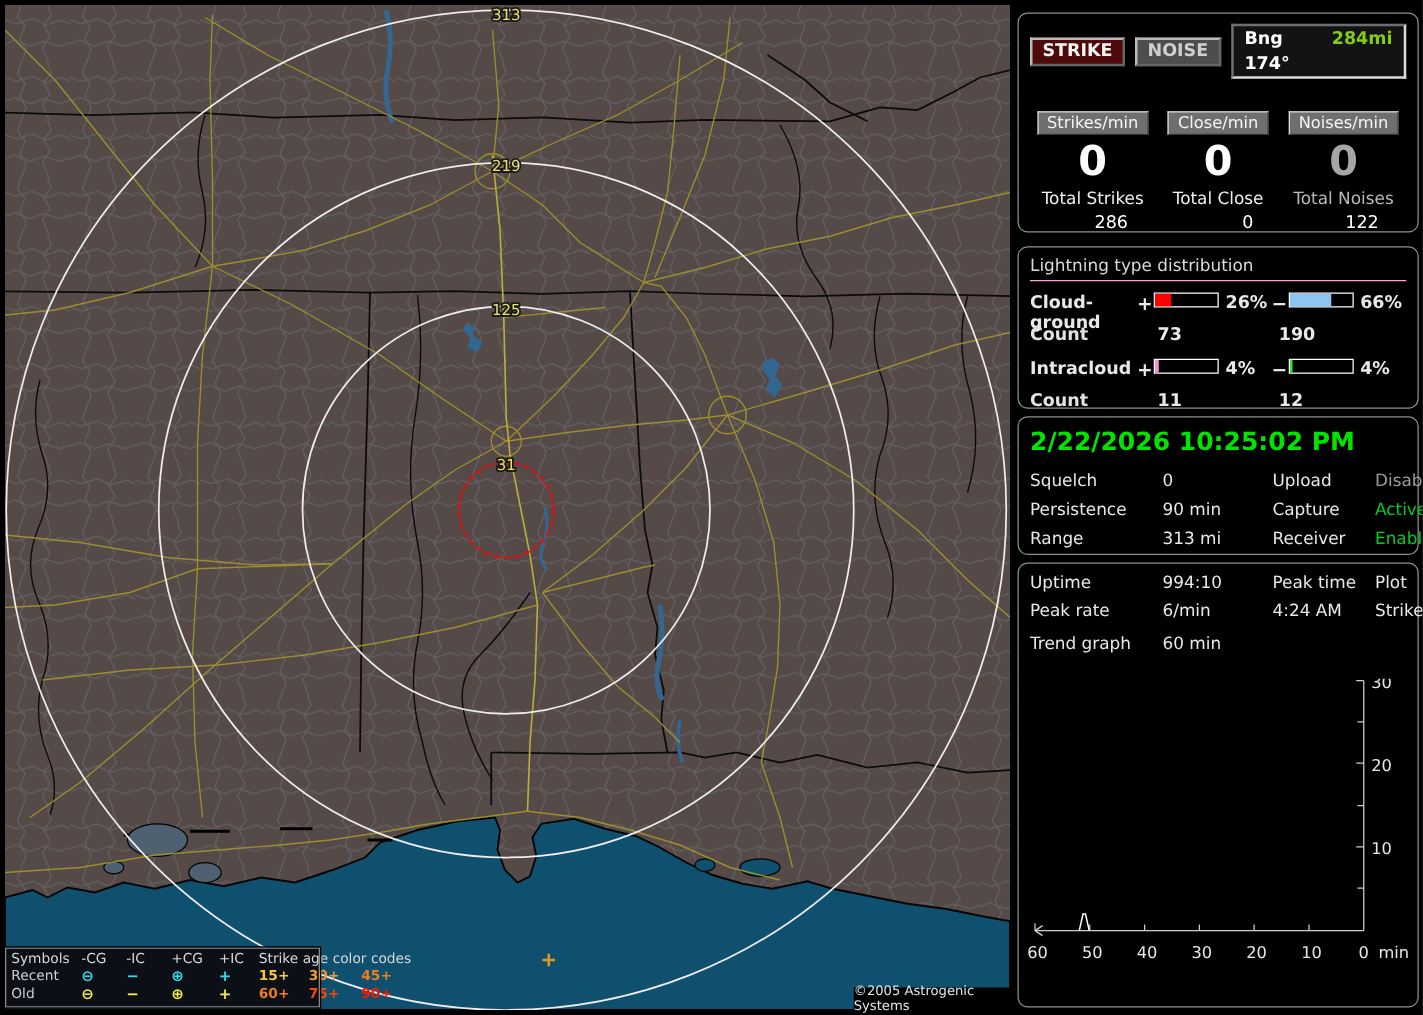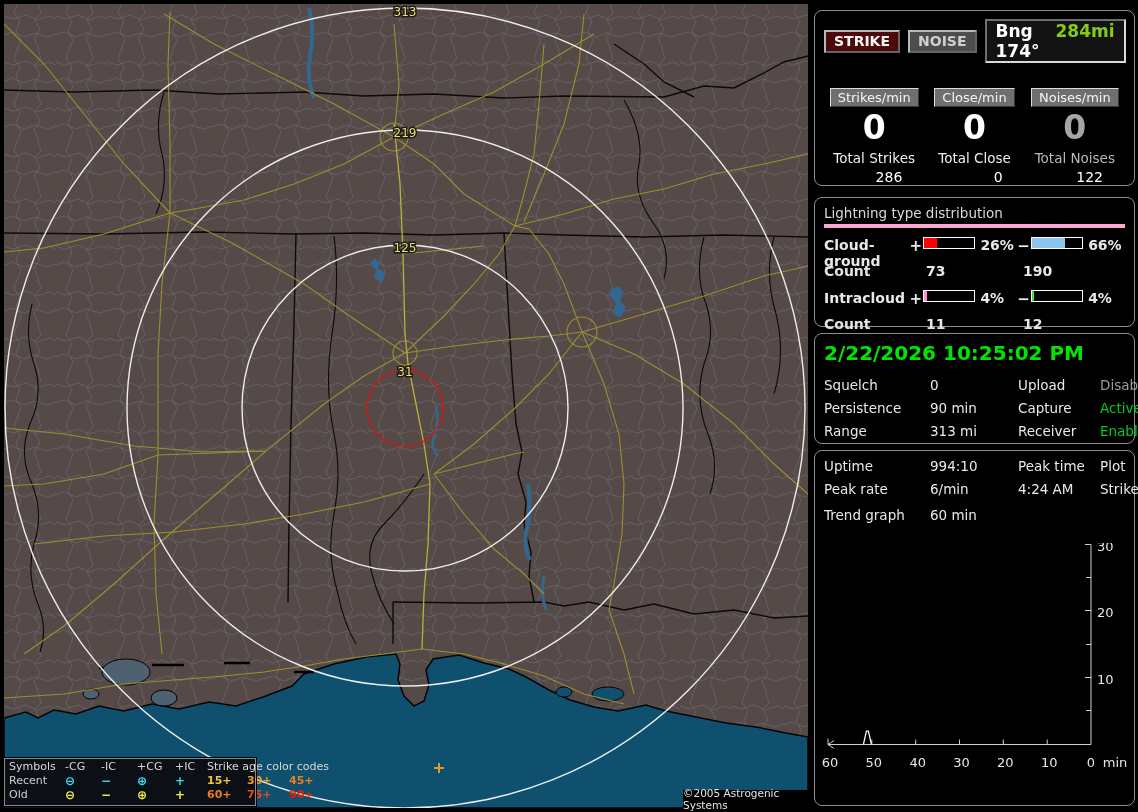--- a/index.html
+++ b/index.html
@@ -6,54 +6,54 @@
   body{width:1138px;height:812px;position:relative;overflow:hidden;
        font-family:"DejaVu Sans","Liberation Sans",sans-serif;color:#e8e8e8;}
   
   .map-wrap{position:absolute;left:4px;top:4px;width:804px;height:700px;background:#52474482;}
   .map-wrap svg{display:block}
   .legend{position:absolute;left:0px;top:754px;width:252px;height:48px;background:#0c1016;
           border:1px solid #8a8a8a;outline:1px solid #000;box-sizing:border-box;
           font-size:11px;line-height:14px;padding:1px 4px;}
   .legend .lrow{display:grid;grid-template-columns:56px 36px 36px 38px 32px 40px 42px 40px;align-items:center;}
   .legend .hdr{color:#d8d8d8}
-  .legend .agehdr{grid-column:6 / span 3;text-align:right;color:#d8d8d8;}
+  .legend .agehdr{grid-column:6 / span 3;text-align:center;color:#d8d8d8;}
   .legend .rowname{color:#cfcfcf}
   .legend .sym{font-size:12px;font-weight:bold;text-align:left}
   .legend .age{font-weight:bold}
   .copyright{position:absolute;left:679px;top:786px;width:127px;height:18px;background:#000;
              color:#e4e4e4;font-size:10.5px;display:flex;align-items:center;justify-content:center;}
   
   .sidebar{position:absolute;left:812px;top:0;width:326px;height:812px;}
   .panel{position:absolute;left:2px;width:321px;background:#000;border:1px solid #8f8f8f;
          border-radius:8px;box-sizing:border-box;padding:7px 9px;}
   #panel-counters{top:10px;height:176px;}
   #panel-dist{top:197px;height:130px;}
   #panel-status{top:333px;height:111px;}
   #panel-trend{top:450px;height:356px;}
   
   .btnrow{display:flex;gap:8px;align-items:center;margin-top:1px;}
   .pushbtn{font-weight:bold;font-size:14px;padding:0 8px;line-height:19px;
            border:2px outset #b9b9b9;cursor:default;}
   .strike-btn{background:#4e0a0a;color:#f4f4f4;}
   .noise-btn{background:#4d4d4d;color:#cfcfcf;text-align:right;}
   .bng{margin-left:auto;background:#131313;border:2px solid;border-color:#6f6f6f #d9d9d9 #d9d9d9 #6f6f6f;
-       padding:0 9px;line-height:20px;display:flex;gap:16px;font-size:17px;font-weight:bold;}
+       padding:0 9px;line-height:20px;display:flex;gap:16px;font-size:14px;font-weight:bold;}
   .bng .bval{color:#fff}.bng .bdist{color:#84cc16}
   .cols{display:flex;margin-top:24px;}
   .col{flex:1;text-align:center;}
   .minbtn{display:inline-block;background:#6f6f6f;color:#f5f5f5;font-size:13px;line-height:17px;
           padding:0 7px;border:1px solid;border-color:#dcdcdc #383838 #383838 #dcdcdc;}
   .rate{font-size:33px;font-weight:bold;line-height:38px;margin-top:2px;color:#fff;}
   .col.muted .rate{color:#a6a6a6}
   .tlabel{font-size:13.5px;margin-top:3px;color:#efefef}
   .col.muted .tlabel{color:#b9b9b9}
   .tval{font-size:14px;margin-top:3px;text-align:right;padding-right:22px;color:#fff;}
   
-  .dist-title{font-size:13.5px;color:#d9d9d9;border-bottom:4px solid #f9a8d4;
+  .dist-title{font-size:13.5px;color:#d9d9d9;border-bottom:1px solid #f9a8d4;
               padding-bottom:3px;margin-bottom:9px;}
   .drow{display:flex;align-items:flex-start;font-weight:bold;font-size:14px;height:19px;}
   .dlabel{width:102px;}
   .sign{width:13px;font-size:15px;}
   .bar{width:60px;height:10px;border:1px solid #fff;background:#000;margin:0 5px 0 1px;}
   .bar i{display:block;height:100%;}
   .pct{width:44px;}
   .crow{display:flex;font-weight:bold;font-size:14px;margin:7px 0 11px;}
   .clabel{width:102px;color:#e2e2e2;}
   .cv1{width:97px;}

